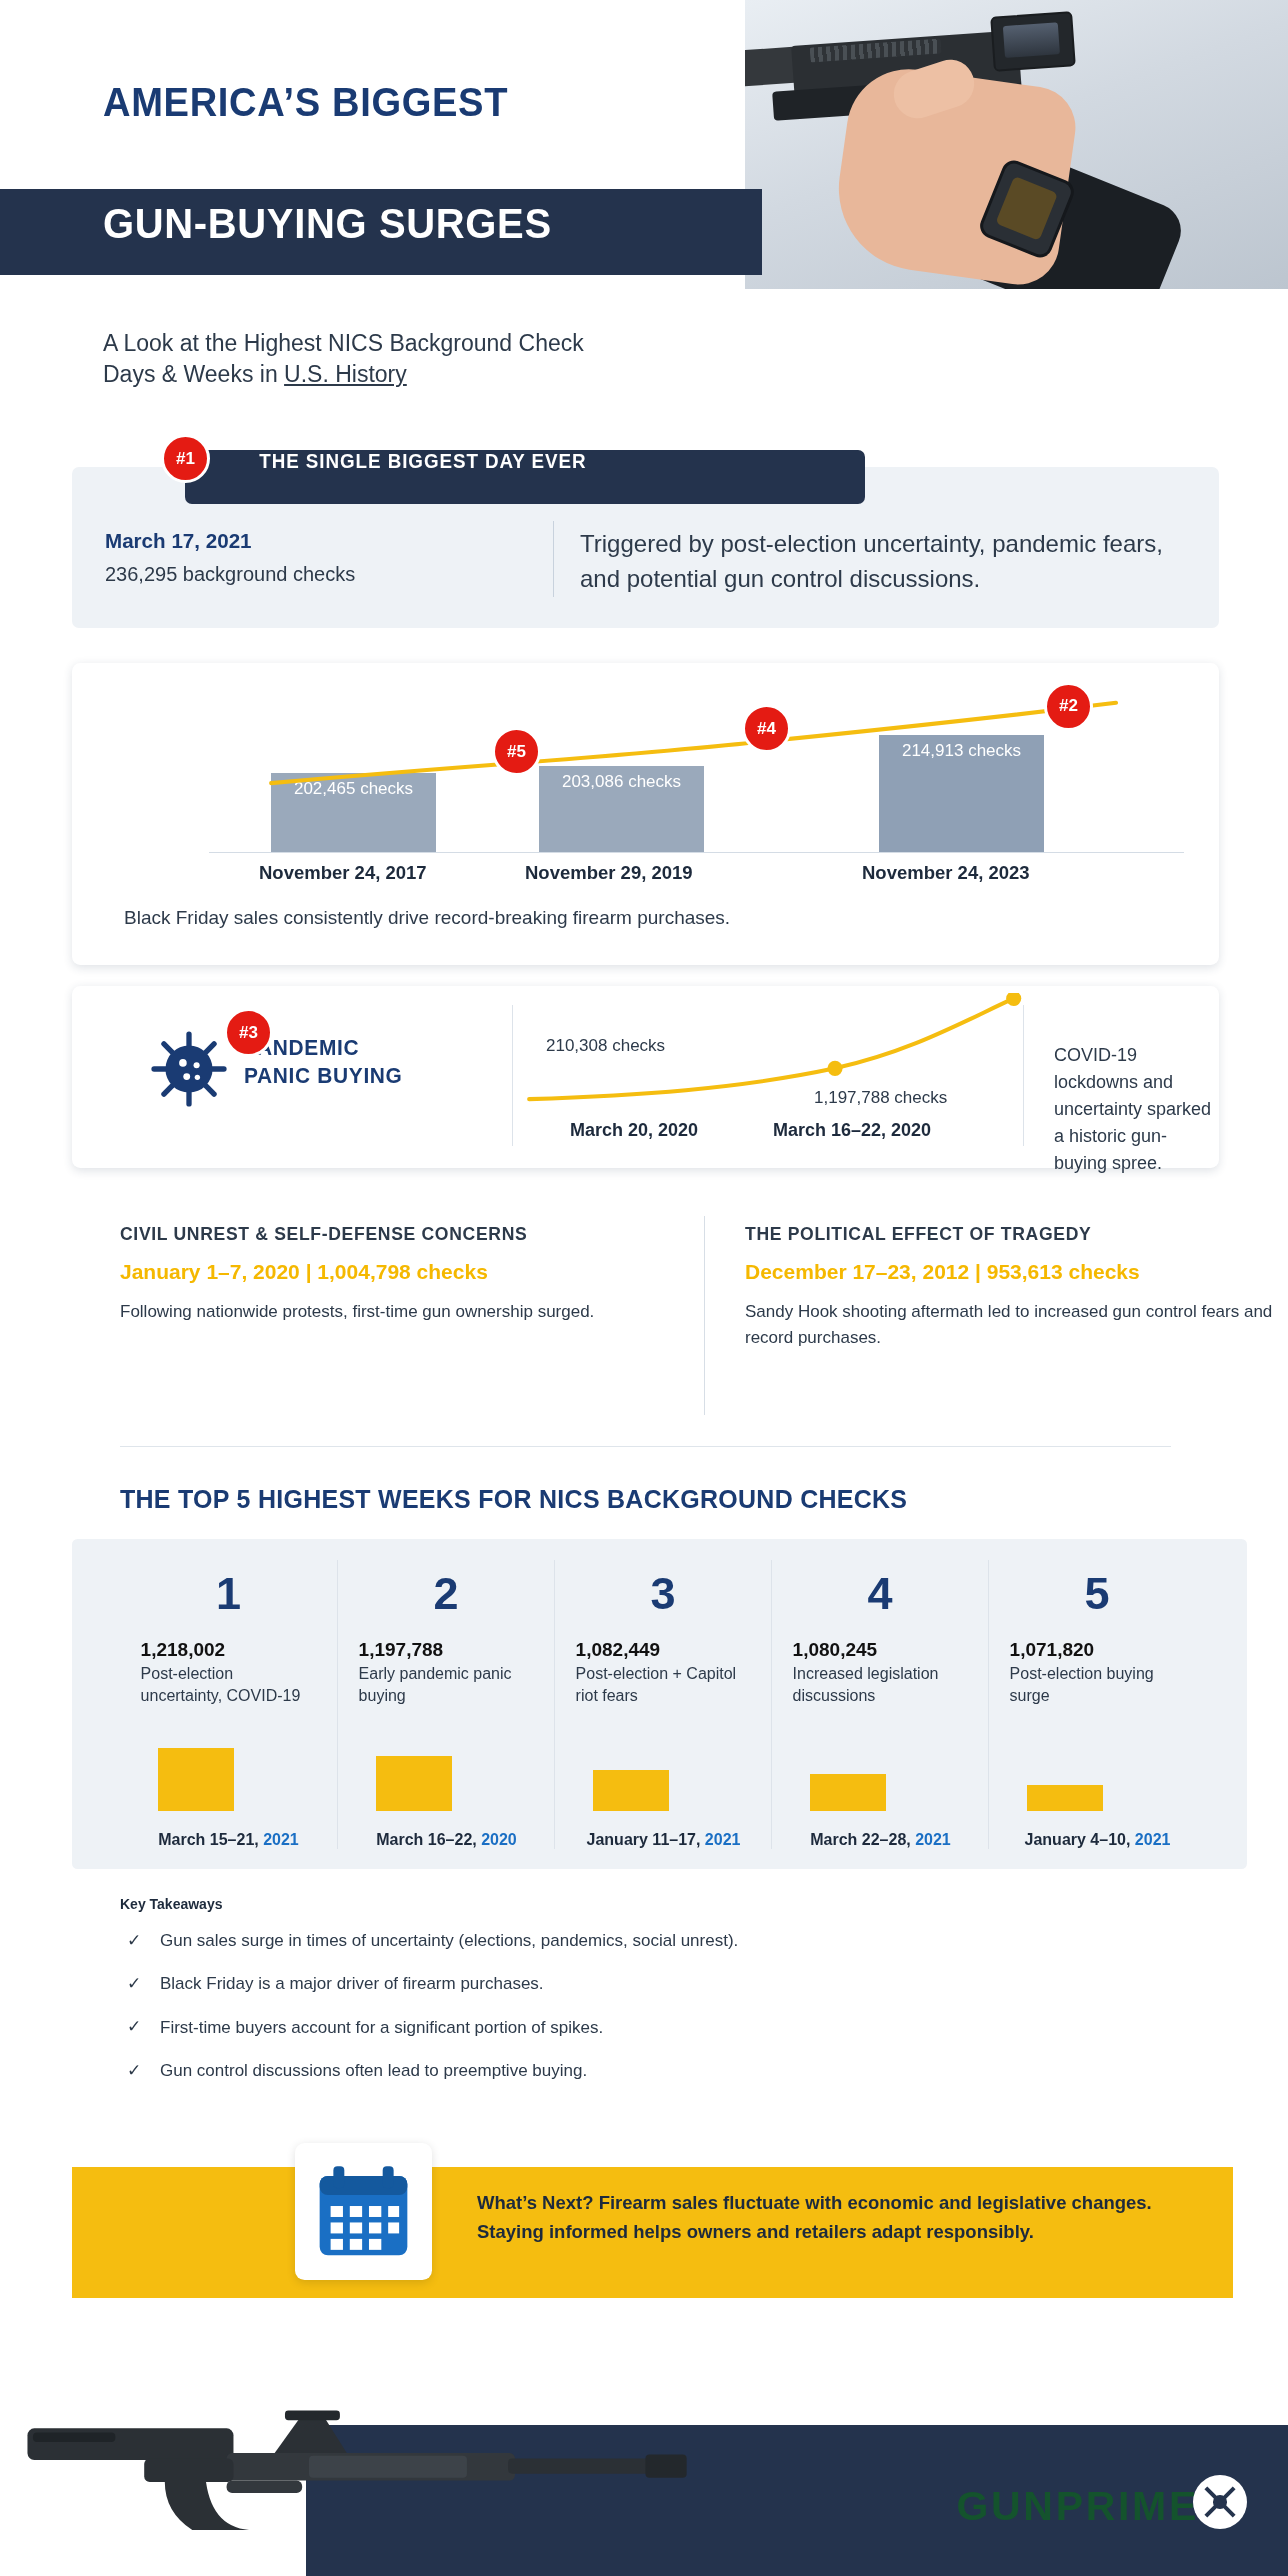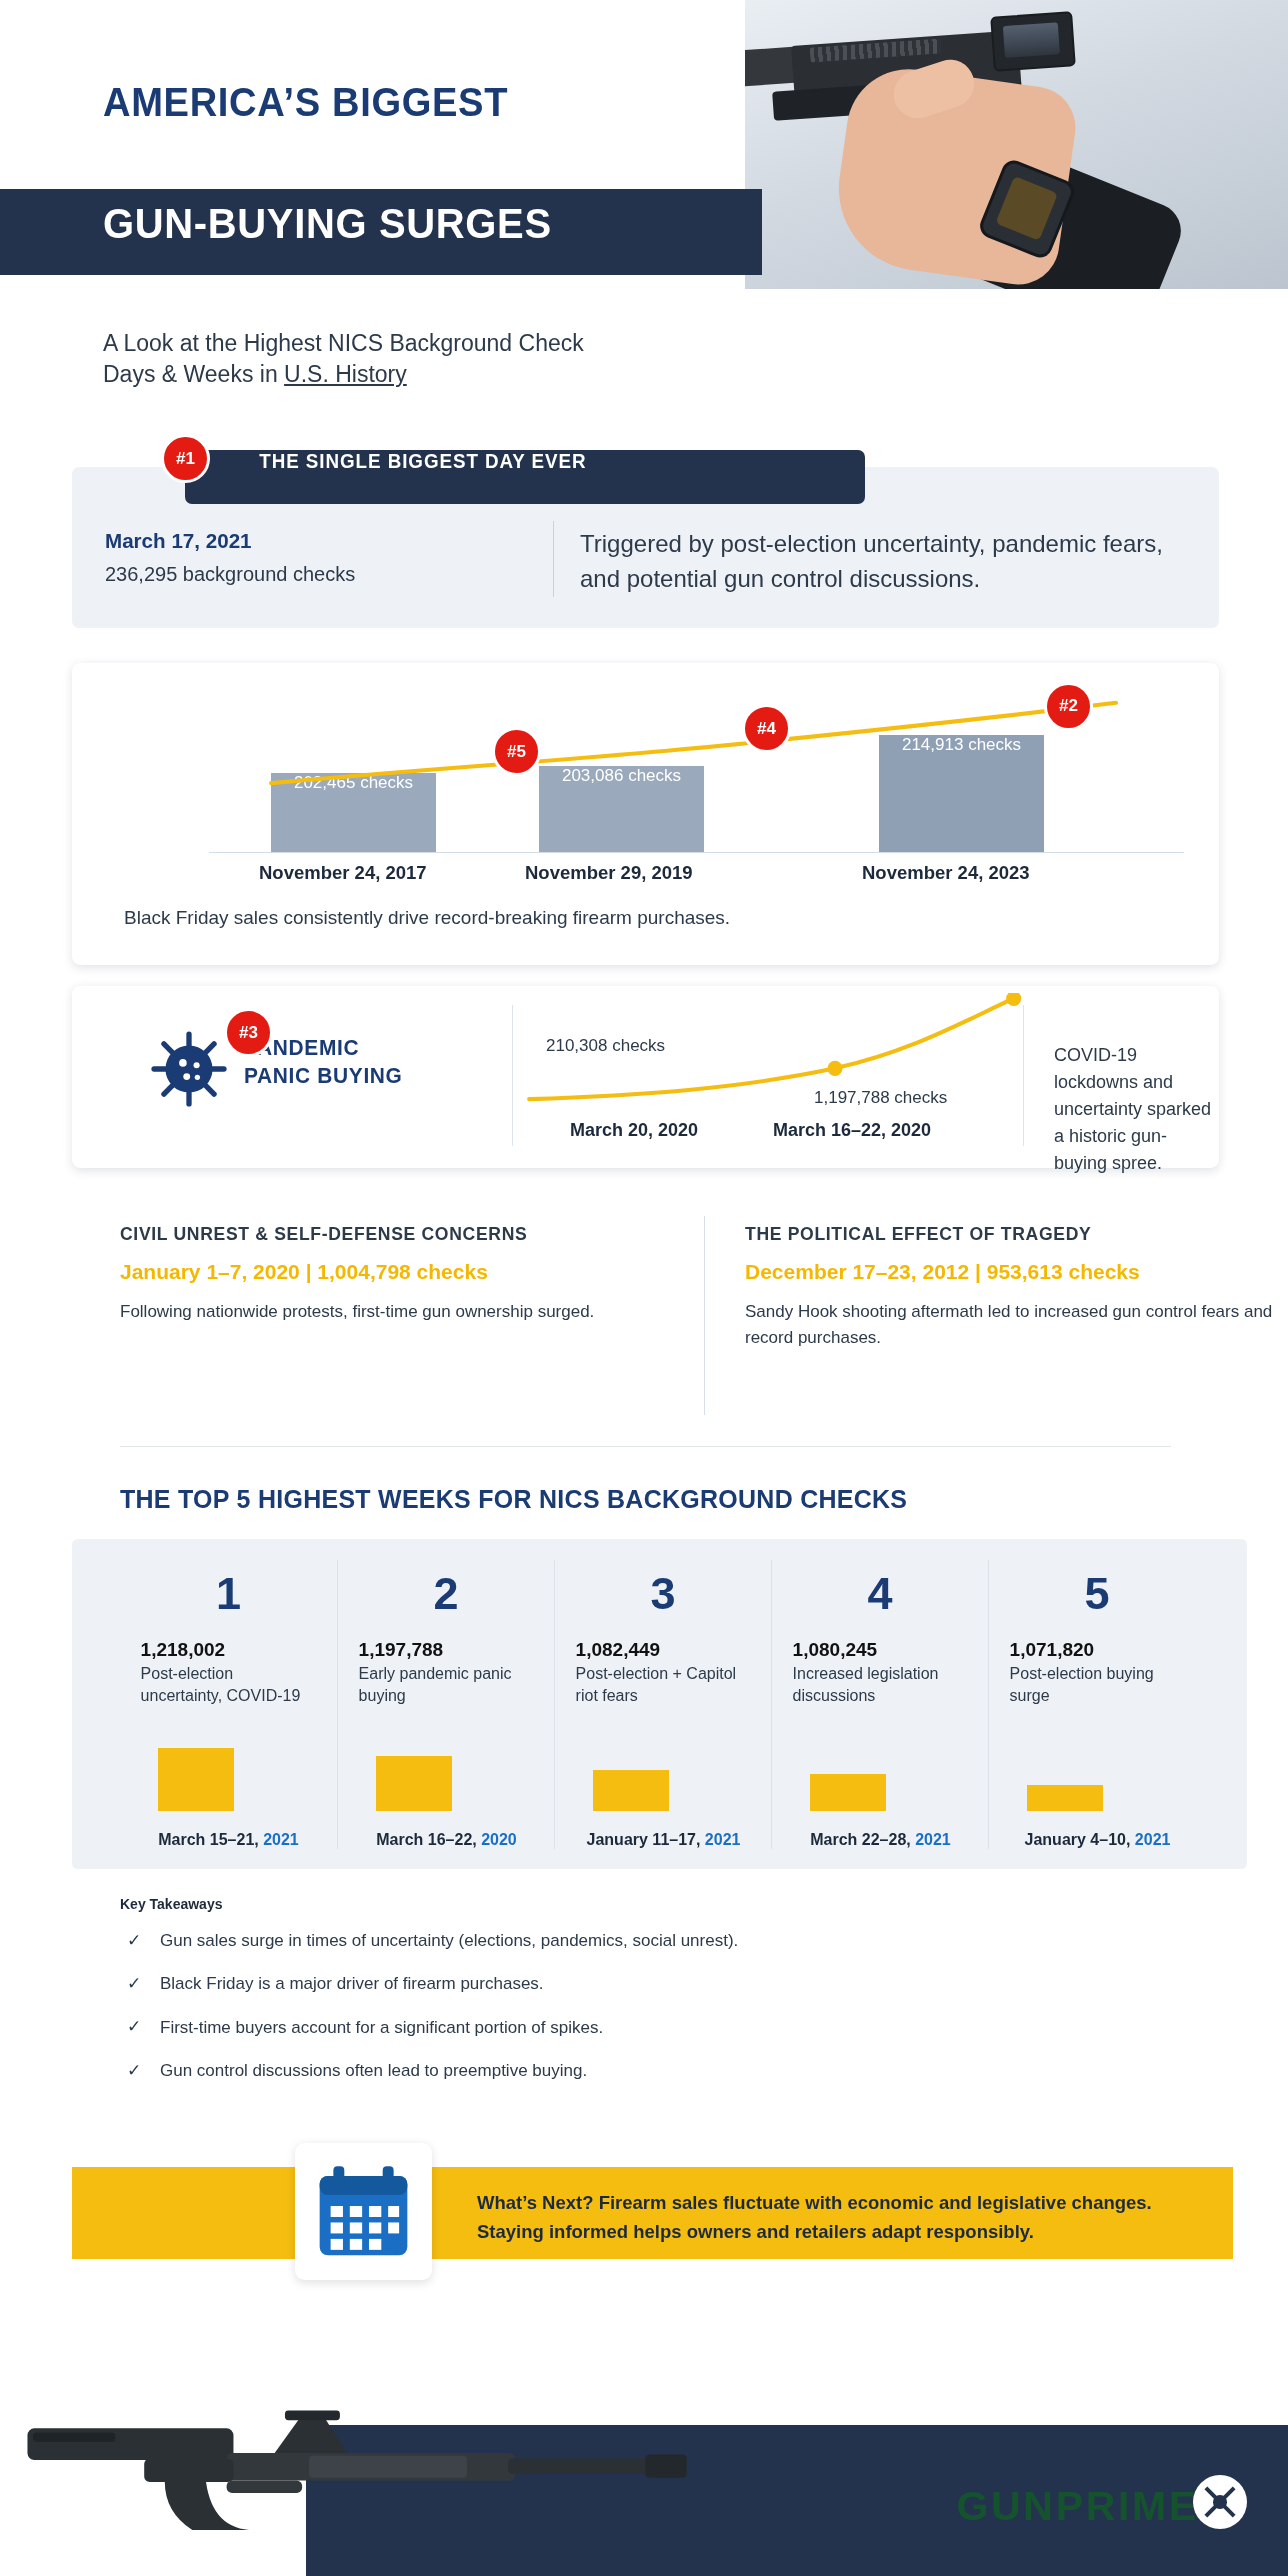--- a/index.html
+++ b/index.html
@@ -114,21 +114,21 @@
   .sec1-note { position:absolute; left:508px; top:60px; width:598px; font-size:24px; line-height:1.45; color:#2d3a4a; }
 
   
   .sec2 {
     position:absolute; left:72px; top:663px; width:1147px; height:302px;
     background:#fff; border-radius:8.2px; box-shadow:0 2.1px 9.6px rgba(35,55,85,.14);
   }
   .bf-chart { position:absolute; left:0; top:0; width:1147px; height:206px; }
   .bf-axis { position:absolute; left:137px; top:189px; width:975px; height:1.4px; background:#d4dce5; }
   .bf-bar { position:absolute; background:#9aa9bb; color:#fff; font-size:17px;
-            display:flex; align-items:flex-start; justify-content:center; padding-top:0; }
+            display:flex; align-items:flex-start; justify-content:center; padding-top:6px; }
   .bf-bar1 { left:199px; top:110px; width:165px; height:79px; }
   .bf-bar2 { left:467px; top:103px; width:165px; height:86px; }
   .bf-bar3 { left:807px; top:72px; width:165px; height:117px; background:#8fa0b5; }
   .bf-line { position:absolute; left:0; top:0; width:1147px; height:206px; }
   .bf-labels { position:absolute; top:199px; left:0; width:1147px; }
   .bf-label { position:absolute; font-size:18.5px; font-weight:800; color:#1d2a3c; }
   .bf-l1 { left:187px; } .bf-l2 { left:453px; } .bf-l3 { left:790px; }
   .bf-caption { position:absolute; left:52px; top:244px; font-size:19px; color:#2d3a4a; }
   .b5 { left:420px; top:64px; } .b4 { left:670px; top:41px; } .b2 { left:972px; top:18.5px; }
 
@@ -177,21 +177,21 @@
   .t5date .yr { color:#1a6fc4; }
 
   
   .kt { position:absolute; left:120px; top:1896px; width:1051px; }
   .kt h4 { font-size:14px; font-weight:800; color:#1d2a3c; }
   .kt ul { list-style:none; margin-top:19px; }
   .kt li { font-size:17px; color:#2d3a4a; margin-bottom:23.4px; padding-left:40px; position:relative; }
   .kt li .chk { position:absolute; left:6.9px; top:-1.4px; font-size:17px; color:#2d3a4a; }
 
   
-  .banner { position:absolute; left:72px; top:2167px; width:1161px; height:92px; background:#f5bd10; }
+  .banner { position:absolute; left:72px; top:2167px; width:1161px; height:131px; background:#f5bd10; }
   .banner-icon-box { position:absolute; left:223px; top:-24px; width:137px; height:137px;
                      background:#fff; border-radius:9.6px; box-shadow:0 2.7px 9.6px rgba(0,0,0,.12); }
   .banner-text { position:absolute; left:405px; top:22px; width:694px;
                  font-size:18.5px; line-height:1.55; font-weight:800; color:#1d2a3c; }
 
   
   .footer { position:absolute; left:0; top:2387px; width:1288px; height:189px; }
   .footer-bg { position:absolute; right:0; top:38px; width:982px; height:151px; background:#24334d; }
   .footer-rifle { position:absolute; left:0; top:0; width:824px; height:172px; }
   .brand { position:absolute; right:89px; top:96px; font-size:41px; font-weight:800;

